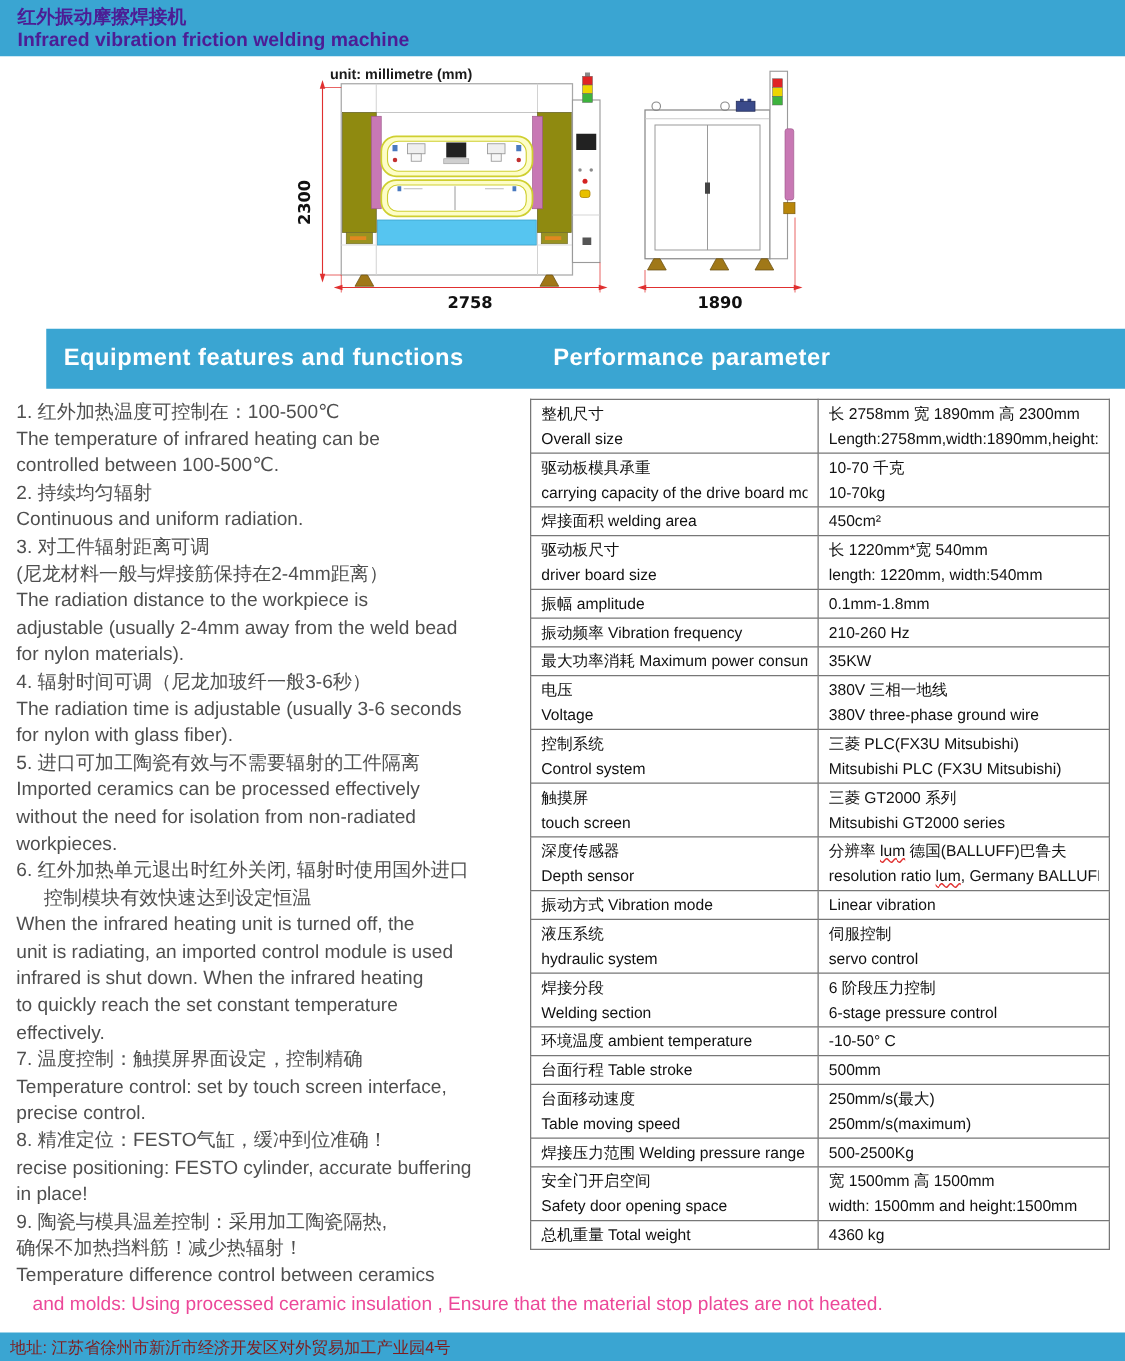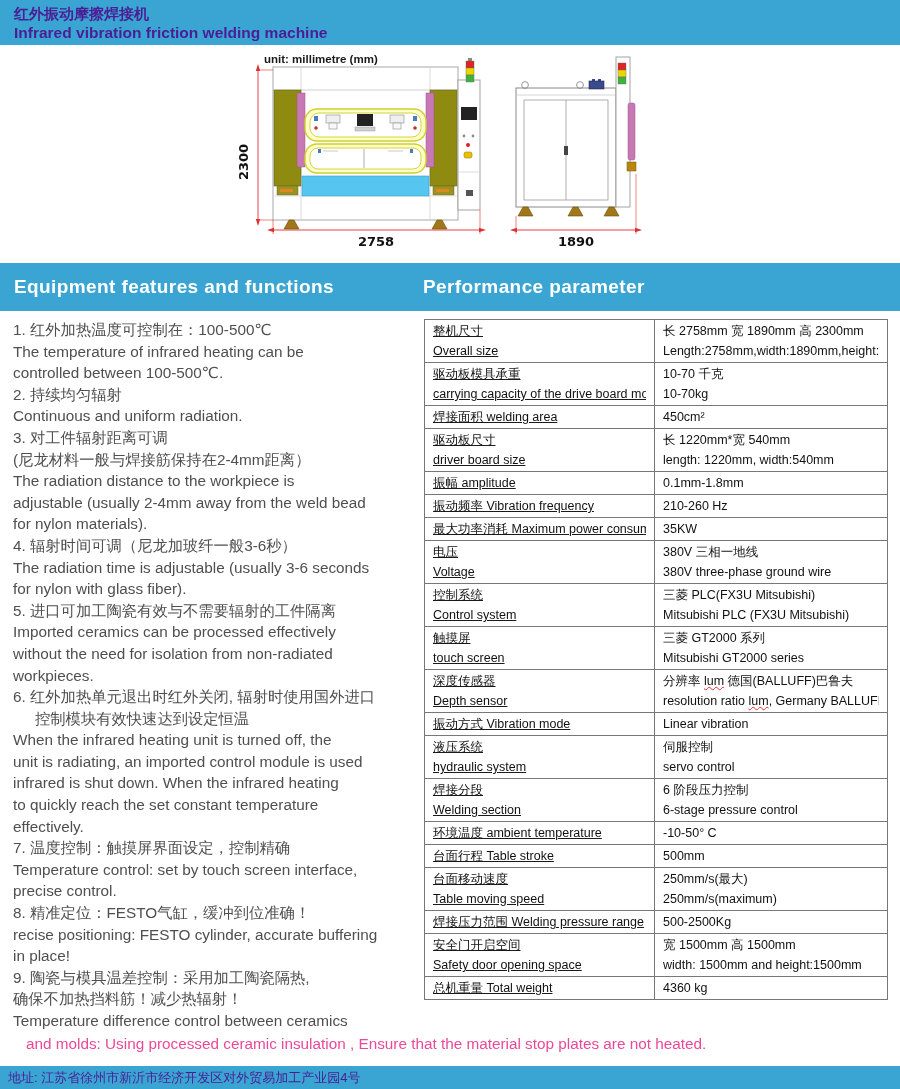--- a/index.html
+++ b/index.html
@@ -16,44 +16,44 @@
   .top-header .zh { font-size:15px; font-weight:bold; line-height:18px; }
   .top-header .en { font-size:15.5px; font-weight:bold; line-height:19px; }
 
   
   .drawing-wrap { height:212px; padding-top:5px; }
   .drawing-wrap svg { display:block; margin-left:228px; }
   .dimnum { font-size:13px; font-weight:bold; fill:#111; font-family:"DejaVu Sans",sans-serif; }
   .unitlbl { font-size:11.5px; font-weight:bold; fill:#1a1a1a; }
 
   
-  .section-bar { display:flex; background:#3aa5d2; height:48px; align-items:center; margin-top:6px; }
+  .section-bar { display:flex; background:#3aa5d2; height:48px; align-items:center; margin-top:6px;margin-left:37px; }
   .section-bar .left { width:47%; padding-left:14px; }
   .section-bar .right { width:53%; text-align:left; }
   .section-title { color:#fff; font-weight:bold; font-size:19px; letter-spacing:0.4px; }
 
   
   .main { display:flex; padding-top:8px; }
   .features-col { width:424px; padding-left:13px; }
   .feat-line { font-size:15.3px; line-height:21.6px; color:#4f4f4f; white-space:nowrap; }
   .feat-line.indent { padding-left:22px; }
 
   .table-col { width:464px; padding-right:12px; }
   table.spec { border-collapse:collapse; width:463px; table-layout:fixed; }
   table.spec td { border:1px solid #777; vertical-align:middle; padding:1px 8px; }
-  table.spec td.param { width:230px;text-decoration:underline; }
+  table.spec td.param { width:230px; }
   table.spec td.value { width:233px; }
   .cell-line { font-size:12.5px; line-height:20px; color:#111; white-space:nowrap; overflow:hidden; }
   .misspell { text-decoration-line:underline; text-decoration-style:wavy; text-decoration-color:#e03030; text-decoration-thickness:1px; }
 
   
   .overflow-line { font-size:15.3px; line-height:21px; color:#ec4899; padding-left:26px; margin-top:1px; white-space:nowrap; }
   .footer-bar {
     position:absolute; left:0; bottom:0; width:900px; height:23px;
-    background:#3aa5d2; color:#4c1d95; font-size:13px; line-height:23px; padding-left:8px;
+    background:#3aa5d2; color:#7f1d1d; font-size:13px; line-height:23px; padding-left:8px;
   }
 </style>
 </head>
 <body>
 
 <div class="page">
 
   <div class="top-header">
     <div class="zh">红外振动摩擦焊接机</div>
     <div class="en">Infrared vibration friction welding machine</div>

